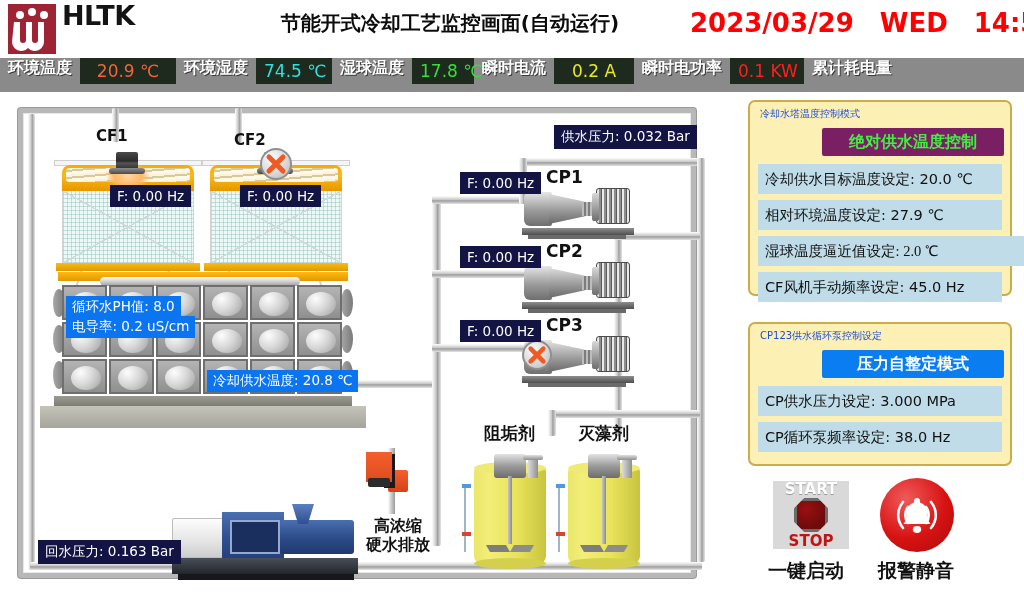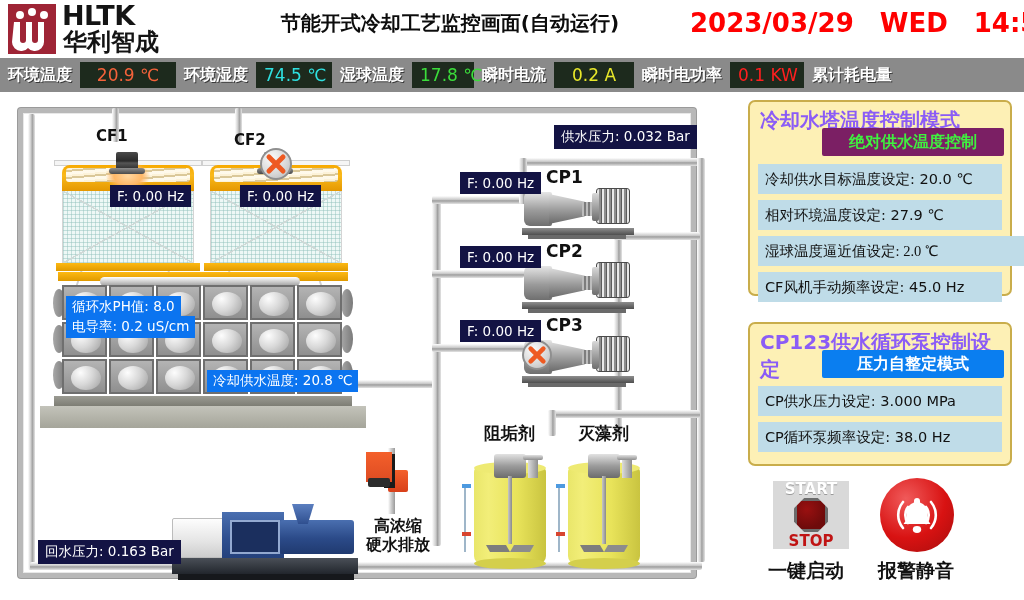--- a/index.html
+++ b/index.html
@@ -35,21 +35,21 @@
   }
   #datetime {
     position:absolute; left:690px; top:8px; width:330px;
     font-size:26px; font-weight:bold; color:#ff0000;
     display:flex; gap:26px; align-items:center;
   }
 
   
   #statusbar {
     position:absolute; left:0; top:58px; width:1024px; height:34px;
-    background:#8a8a8a; display:flex; align-items:center;
+    background:#8a8a8a; display:flex; 
   }
   .st-label {
     color:#ffffff; font-size:16px; font-weight:bold;
     padding:0 8px; white-space:nowrap; text-shadow:1px 1px 0 #3a3a3a;
   }
   .st-value {
     background:#1d2a1d; height:26px; line-height:26px;
     font-size:17px; font-weight:normal; text-align:center;
     padding:0 8px; white-space:nowrap; font-family:"DejaVu Sans","Liberation Sans",sans-serif;
   }
@@ -328,21 +328,21 @@
     position:absolute; left:358px; top:516px; width:80px;
     text-align:center; font-size:16px; font-weight:bold; color:#111; line-height:19px;
   }
 
   
   .panel {
     position:absolute; background:#fdf0b5; border:2px solid #c9ad4b; border-radius:7px;
   }
   .panel-title {
     position:absolute; left:10px; top:5px;
-    font-size:20px; font-weight:bold; color:#8b5cf6;
+    font-size:10px; font-weight:normal; color:#1d4ed8;
   }
   .mode-btn {
     position:absolute; height:28px; line-height:28px; text-align:center;
     font-size:16px; font-weight:bold; border-radius:2px;
   }
   .row-field {
     position:absolute; left:8px; height:30px; line-height:30px;
     background:#bfdce8; color:#111; font-size:14.5px;
     padding-left:7px; white-space:nowrap;
   }
@@ -384,21 +384,20 @@
           <g fill="#ffffff">
             <circle cx="12" cy="11" r="4"></circle>
             <circle cx="24" cy="8" r="4"></circle>
             <circle cx="36" cy="11" r="4"></circle>
             <path d="M6 18 h6 v18 a3 3 0 0 0 6 0 V18 h6 v18 a3 3 0 0 0 6 0 V18 h6 v20
                      a9 9 0 0 1 -9 9 h-1 a8 8 0 0 1 -6 -3 a8 8 0 0 1 -6 3 h-1 a9 9 0 0 1 -9 -9 z"></path>
           </g>
         </svg>
       </div>
       <div id="logo-text-en">HLTK</div>
-      <div id="logo-text-cn">华利智成</div>
     </div>
 
     <div id="title">节能开式冷却工艺监控画面(自动运行)</div>
 
     <div id="datetime">
       <span>2023/03/29</span>
       <span>WED</span>
       <span>14:56:26</span>
     </div>
   </div>

